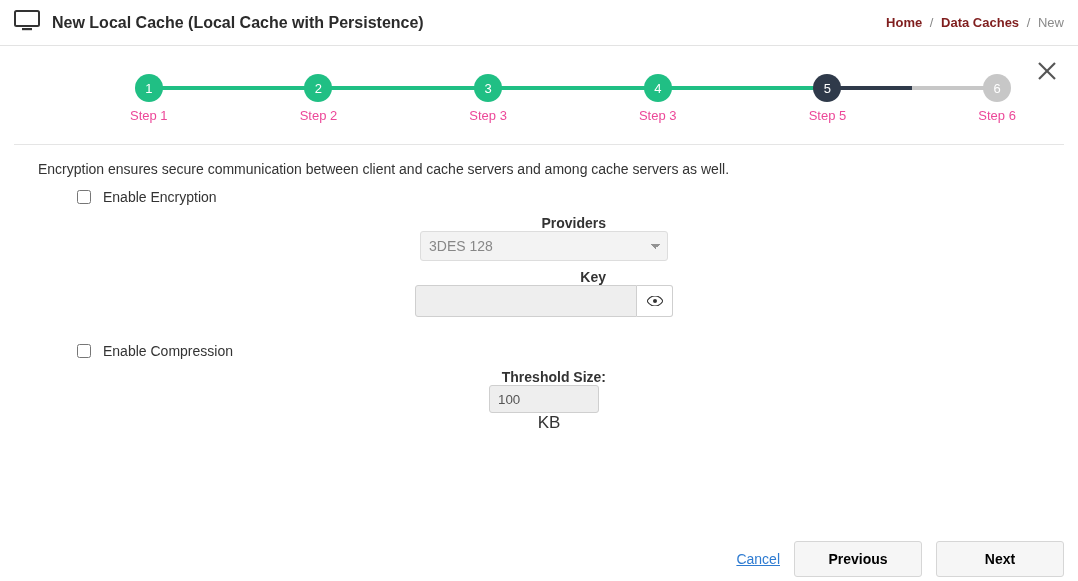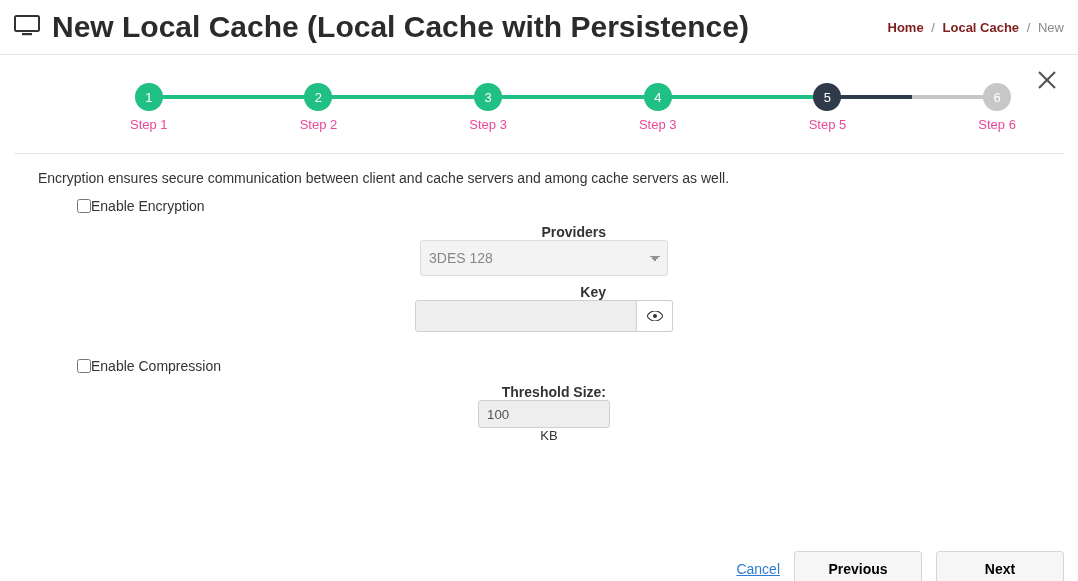--- a/index.html
+++ b/index.html
@@ -13,21 +13,21 @@
   .topbar {
     display: flex;
     align-items: center;
     justify-content: space-between;
     padding: 10px 14px 10px 14px;
     border-bottom: 1px solid #e3e3e3;
   }
   .topbar-left { display: flex; align-items: center; gap: 12px; }
   .monitor-icon { width: 26px; height: 22px; }
   .page-title {
-    font-size: 30px; font-weight: 600; color: #2b2b2b;
+    font-size: 16px; font-weight: 600; color: #2b2b2b;
   }
   .breadcrumb { font-size: 13px; color: #555; }
   .breadcrumb a { color: #7f1d1d; text-decoration: none; cursor: pointer; font-weight: bold; }
   .breadcrumb .sep { color: #888; padding: 0 4px; }
   .breadcrumb .current { color: #8a8a8a; }
 
   .wizard {
     padding: 18px 20px 8px 20px;
     position: relative;
   }
@@ -76,33 +76,33 @@
   hr.divider { border: none; border-top: 1px solid #e5e5e5; margin-bottom: 14px; }
 
   .desc { font-size: 14px; color: #333; margin-bottom: 10px; line-height: 1.45; margin-left: 24px; }
 
   .form-row {
     display: flex; align-items: center;
     margin: 8px 0 8px 10px;
     flex-direction: column;
   }
   .chk-row {
-    display: flex; align-items: center; gap: 0;
+    display: flex; align-items: center; gap: 12px;
     margin: 4px 0 10px 16px;
     padding-left: 47px;
   }
   .chk-row input[type=checkbox]{ width:14px; height:14px; }
   .chk-label { font-size: 14px; color: #333; }
 
   .form-row .lbl {
     width: 160px; text-align: right; padding-right: 18px;
     font-weight: 600; font-size: 14px; color: #333;
   }
   .select {
-    width: 248px; height: 36px;
+    width: 248px; height: 30px;
     border: 1px solid #cfcfcf; border-radius: 3px;
     background: #eeeeee;
     padding: 0 8px;
     font-size: 14px; color: #555;
     appearance: none;
     background-image: linear-gradient(45deg, transparent 50%, #666 50%),
                       linear-gradient(135deg, #666 50%, transparent 50%);
     background-position: right 12px center, right 7px center;
     background-size: 5px 5px, 5px 5px;
     background-repeat: no-repeat;
@@ -115,25 +115,25 @@
   }
   .eye-btn {
     width: 36px; height: 32px;
     border: 1px solid #cfcfcf; border-left: none;
     border-radius: 0 3px 3px 0;
     background: #fff;
     display:flex; align-items:center; justify-content:center;
     cursor: pointer;
   }
   .num-input {
-    width: 132px; height: 28px;
+    width: 110px; height: 28px;
     border: 1px solid #cfcfcf; border-radius: 3px;
     background: #eeeeee; padding: 0 8px; color:#555;
   }
-  .unit { margin-left: 10px; font-size: 13px; color:#333; }
+  .unit { margin-left: 10px; font-size: 17px; color:#333; }
 
   .footer {
     display:flex; justify-content:flex-end; align-items:center;
     gap: 14px;
     padding: 10px 14px 12px 14px;
   }
   .link-cancel {
     color: #2e7bd1; text-decoration: underline;
     font-size: 14px; cursor: pointer; background:none; border:none;
   }
@@ -156,21 +156,21 @@
       <svg class="monitor-icon" viewBox="0 0 26 22">
         <rect x="1" y="1" width="24" height="15" rx="1.5" fill="none" stroke="#333" stroke-width="2"></rect>
         <rect x="8" y="18" width="10" height="2.2" fill="#333"></rect>
       </svg>
     </span>
     <h1 class="page-title">New Local Cache (Local Cache with Persistence)</h1>
   </div>
   <nav class="breadcrumb">
     <a>Home</a>
     <span class="sep">/</span>
-    <a>Local Cache</a>
+    <a>Data Caches</a>
     <span class="sep">/</span>
     <span class="current">New</span>
   </nav>
 </div>
 
 <div class="wizard">
 
   <span class="close-x">
     <svg viewBox="0 0 22 22" width="22" height="22">
       <line x1="3" y1="3" x2="19" y2="19" stroke="#555" stroke-width="2.2"></line>

